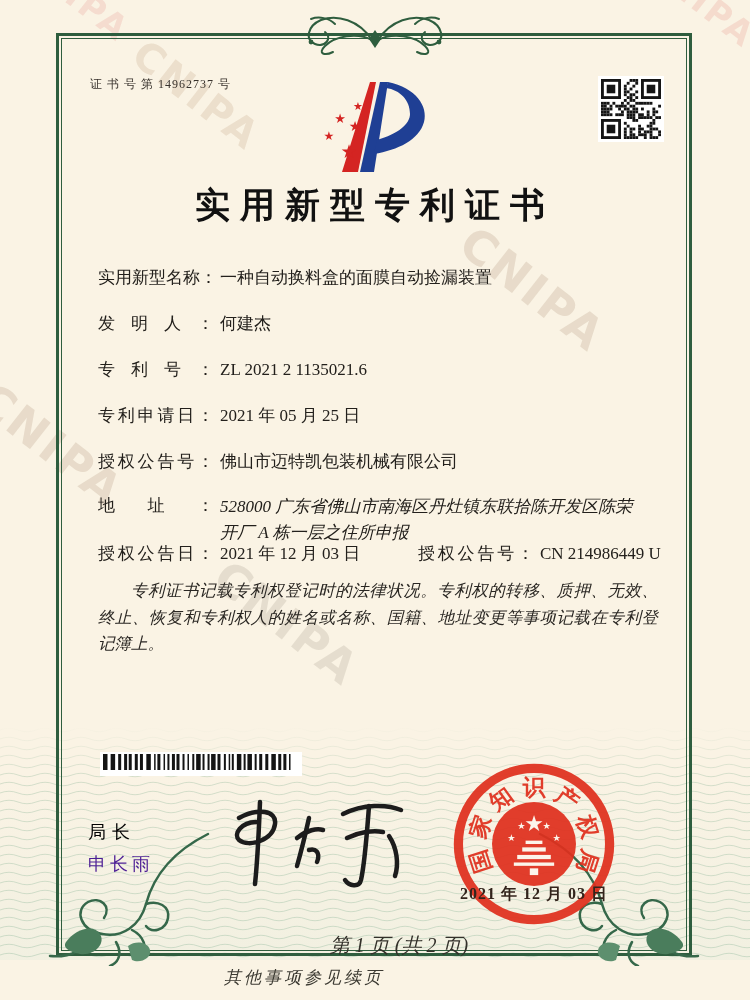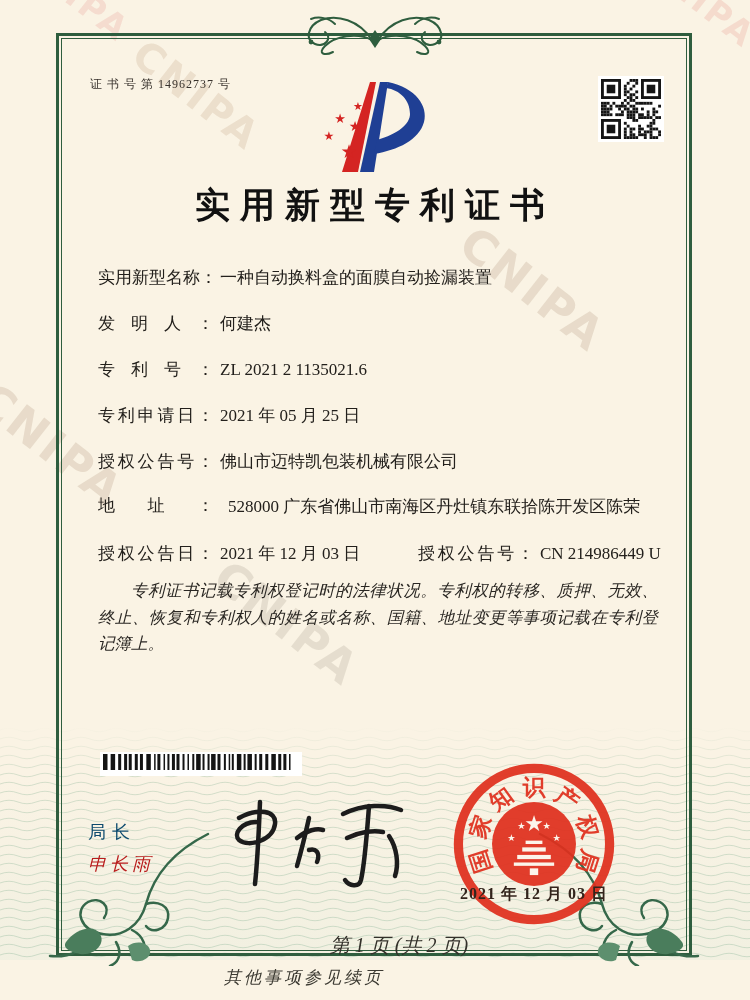--- a/index.html
+++ b/index.html
@@ -19,33 +19,33 @@
   
   .wm{position:absolute;font-family:"DejaVu Sans","Liberation Sans",sans-serif;
       font-weight:bold;transform:rotate(38deg);letter-spacing:3px;pointer-events:none;}
   
   #cert-number{left:90px;top:76px;font-size:12px;letter-spacing:1px;color:#38322c;}
   #title{left:0;top:182px;width:750px;text-align:center;font-size:35px;font-weight:bold;
          letter-spacing:10px;color:#111;}
   .frow{left:98px;font-size:17px;color:#23201c;white-space:nowrap;}
   .flabel{display:inline-block;width:116px;text-align:justify;text-align-last:justify;}
   .fval{margin-left:6px;}
-  .addrlines{display:inline-block;vertical-align:top;margin-left:14px;line-height:26px;}
+  .addrlines{display:inline-block;vertical-align:top;margin-left:6px;line-height:26px;font-style:italic;}
   .pair2{position:absolute;left:320px;top:0;}
   #paragraphs{left:98px;top:578px;width:560px;font-size:16.5px;line-height:26.5px;
               text-align:justify;color:#2a2723;}
   .kai{font-style:italic;}
   #paragraphs p{margin:0;text-indent:2em;}
   
   #barcode-box{left:100px;top:752px;width:196px;height:20px;background:#fff;padding:2px 3px;}
   #qr-box{left:598px;top:76px;width:66px;height:66px;background:#fff;padding:3px;box-sizing:border-box;}
   #qr{width:60px;height:60px;display:block;fill:#151515;}
   
-  #commissioner-title{left:88px;top:820px;font-size:18px;letter-spacing:6px;color:#0c4a6e;font-family:Liberation Sans, sans-serif;}
-  #commissioner-name{left:88px;top:852px;font-size:18px;letter-spacing:4px;color:#b91c1c;font-family:"Liberation Sans","DejaVu Sans",sans-serif;font-style:italic;}
+  #commissioner-title{left:88px;top:820px;font-size:18px;letter-spacing:6px;color:#000000;font-family:Liberation Sans, sans-serif;}
+  #commissioner-name{left:88px;top:852px;font-size:18px;letter-spacing:4px;color:#4c1d95;font-family:"Liberation Sans","DejaVu Sans",sans-serif;}
   
   #seal{left:450px;top:760px;width:168px;height:168px;opacity:.93;}
   #seal text{font-family:"Liberation Serif","DejaVu Serif",serif;}
   #seal-date{left:448px;top:884px;width:172px;text-align:center;font-size:16px;
              letter-spacing:1px;color:#33241c;font-weight:bold;}
   
   #page-indicator{left:0;top:932px;width:750px;text-align:center;font-size:20px;color:#33302a;padding-left:24px;}
   #continuation-note{left:0;top:966px;width:608px;text-align:center;font-size:17px;
                      letter-spacing:3px;color:#3c3a32;}
   .orn{pointer-events:none;}
@@ -306,21 +306,21 @@
 <div class="frow abs" style="top:358px;">
   <span class="flabel">专利号：</span><span class="fval">ZL 2021 2 1135021.6</span>
 </div>
 <div class="frow abs" style="top:404px;">
   <span class="flabel">专利申请日：</span><span class="fval">2021 年 05 月 25 日</span>
 </div>
 <div class="frow abs" style="top:450px;">
   <span class="flabel">授权公告号：</span><span class="fval">佛山市迈特凯包装机械有限公司</span>
 </div>
 <div class="frow abs" style="top:494px;">
-  <span class="flabel">地址：</span><span class="addrlines"><span>528000 广东省佛山市南海区丹灶镇东联拾陈开发区陈荣</span><br></span>
+  <span class="flabel">地址：</span><span class="addrlines"><span>528000 广东省佛山市南海区丹灶镇东联拾陈开发区陈荣</span><br><span>开厂 A 栋一层之住所申报</span></span>
 </div>
 <div class="frow abs" style="top:542px;">
   <span class="flabel">授权公告日：</span><span class="fval">2021 年 12 月 03 日</span>
   <span class="pair2">
     <span class="flabel">授权公告号：</span><span class="fval">CN 214986449 U</span>
   </span>
 </div>
 
 <div id="paragraphs" class="abs kai">
   <p>专利证书记载专利权登记时的法律状况。专利权的转移、质押、无效、终止、恢复和专利权人的姓名或名称、国籍、地址变更等事项记载在专利登记簿上。</p>

